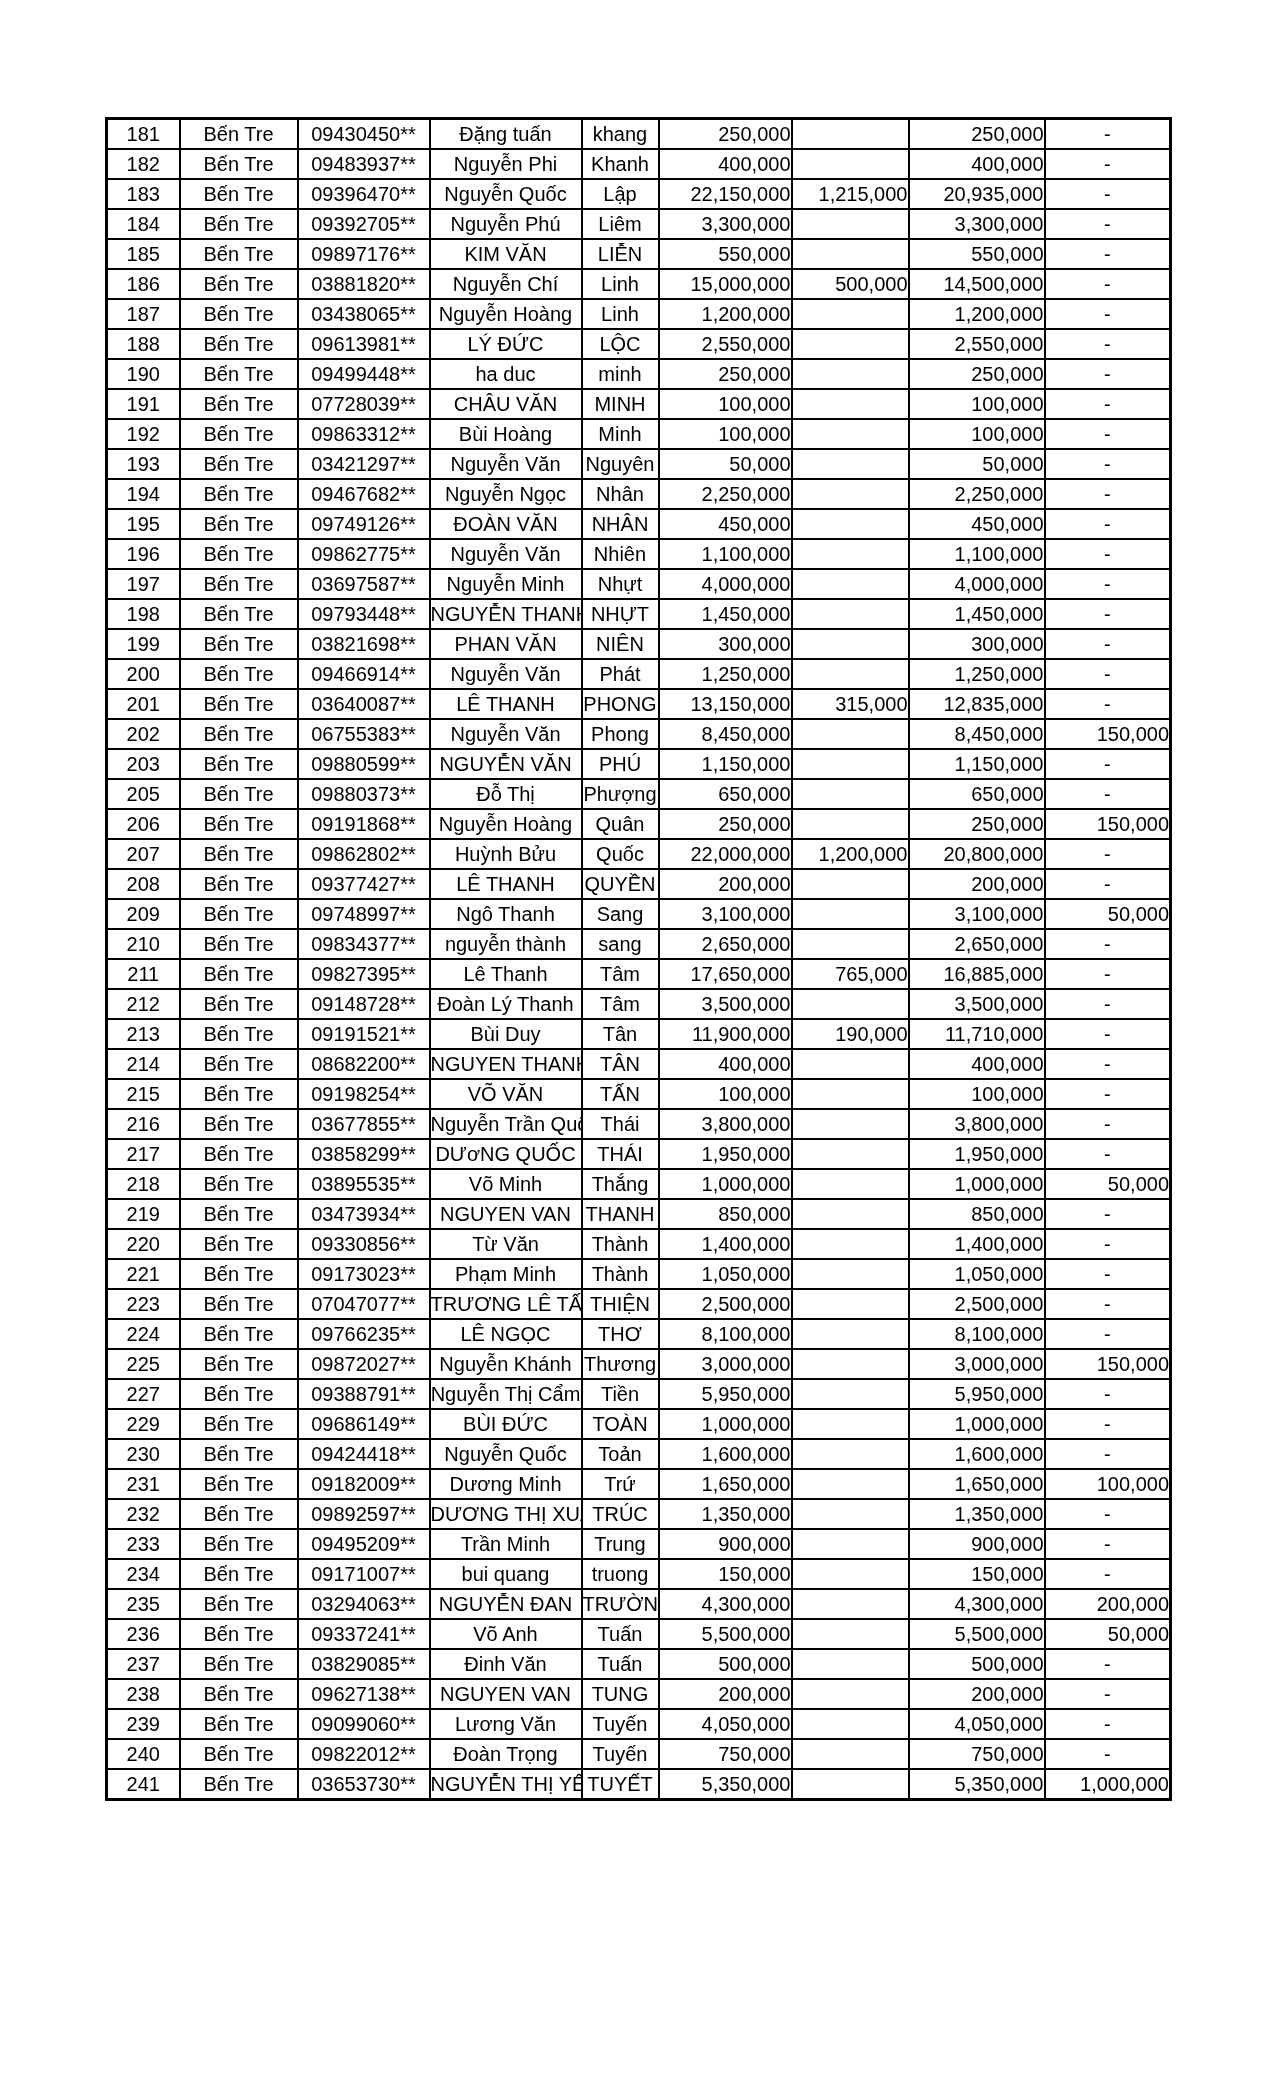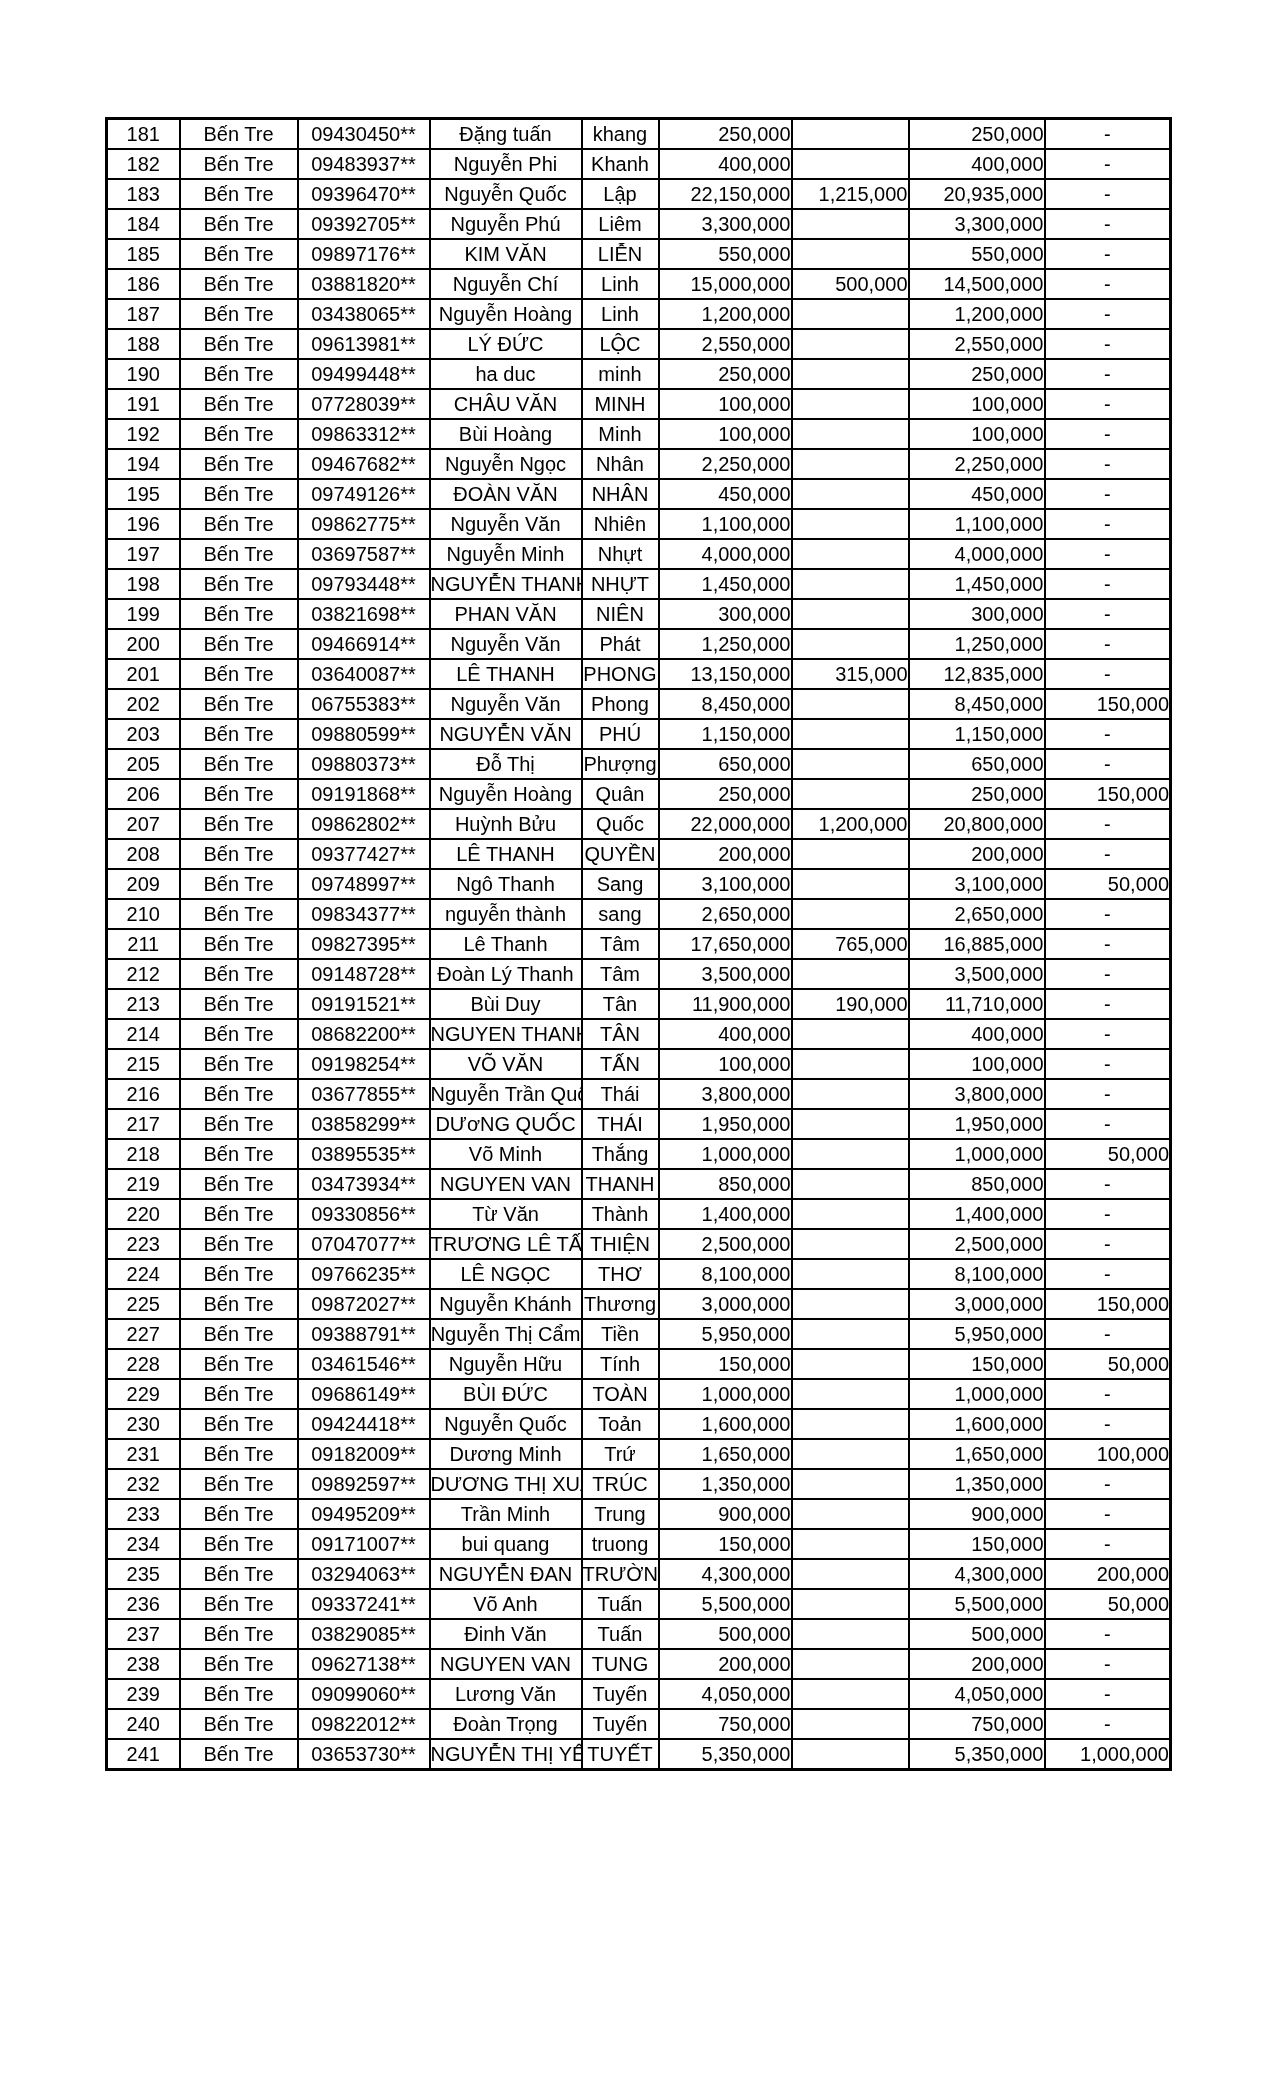--- a/index.html
+++ b/index.html
@@ -178,20 +178,31 @@
           <td class="ta-center">Bến Tre</td>
           <td class="ta-center">09863312**</td>
           <td class="ta-center">Bùi Hoàng</td>
           <td class="ta-center">Minh</td>
           <td class="ta-right">100,000</td>
           <td class="ta-right"></td>
           <td class="ta-right">100,000</td>
           <td class="ta-center">-</td>
         </tr>
         <tr>
+          <td class="ta-center">193</td>
+          <td class="ta-center">Bến Tre</td>
+          <td class="ta-center">03421297**</td>
+          <td class="ta-center">Nguyễn Văn</td>
+          <td class="ta-center">Nguyên</td>
+          <td class="ta-right">50,000</td>
+          <td class="ta-right"></td>
+          <td class="ta-right">50,000</td>
+          <td class="ta-center">-</td>
+        </tr>
+        <tr>
           <td class="ta-center">194</td>
           <td class="ta-center">Bến Tre</td>
           <td class="ta-center">09467682**</td>
           <td class="ta-center">Nguyễn Ngọc</td>
           <td class="ta-center">Nhân</td>
           <td class="ta-right">2,250,000</td>
           <td class="ta-right"></td>
           <td class="ta-right">2,250,000</td>
           <td class="ta-center">-</td>
         </tr>
@@ -464,20 +475,31 @@
           <td class="ta-center">Bến Tre</td>
           <td class="ta-center">09330856**</td>
           <td class="ta-center">Từ Văn</td>
           <td class="ta-center">Thành</td>
           <td class="ta-right">1,400,000</td>
           <td class="ta-right"></td>
           <td class="ta-right">1,400,000</td>
           <td class="ta-center">-</td>
         </tr>
         <tr>
+          <td class="ta-center">221</td>
+          <td class="ta-center">Bến Tre</td>
+          <td class="ta-center">09173023**</td>
+          <td class="ta-center">Phạm Minh</td>
+          <td class="ta-center">Thành</td>
+          <td class="ta-right">1,050,000</td>
+          <td class="ta-right"></td>
+          <td class="ta-right">1,050,000</td>
+          <td class="ta-center">-</td>
+        </tr>
+        <tr>
           <td class="ta-center">223</td>
           <td class="ta-center">Bến Tre</td>
           <td class="ta-center">07047077**</td>
           <td class="ta-center">TRƯƠNG LÊ TẤN</td>
           <td class="ta-center">THIỆN</td>
           <td class="ta-right">2,500,000</td>
           <td class="ta-right"></td>
           <td class="ta-right">2,500,000</td>
           <td class="ta-center">-</td>
         </tr>
@@ -506,31 +528,20 @@
         <tr>
           <td class="ta-center">227</td>
           <td class="ta-center">Bến Tre</td>
           <td class="ta-center">09388791**</td>
           <td class="ta-center">Nguyễn Thị Cẩm</td>
           <td class="ta-center">Tiền</td>
           <td class="ta-right">5,950,000</td>
           <td class="ta-right"></td>
           <td class="ta-right">5,950,000</td>
           <td class="ta-center">-</td>
-        </tr>
-        <tr>
-          <td class="ta-center">228</td>
-          <td class="ta-center">Bến Tre</td>
-          <td class="ta-center">03461546**</td>
-          <td class="ta-center">Nguyễn Hữu</td>
-          <td class="ta-center">Tính</td>
-          <td class="ta-right">150,000</td>
-          <td class="ta-right"></td>
-          <td class="ta-right">150,000</td>
-          <td class="ta-right">50,000</td>
         </tr>
         <tr>
           <td class="ta-center">229</td>
           <td class="ta-center">Bến Tre</td>
           <td class="ta-center">09686149**</td>
           <td class="ta-center">BÙI ĐỨC</td>
           <td class="ta-center">TOÀN</td>
           <td class="ta-right">1,000,000</td>
           <td class="ta-right"></td>
           <td class="ta-right">1,000,000</td>

